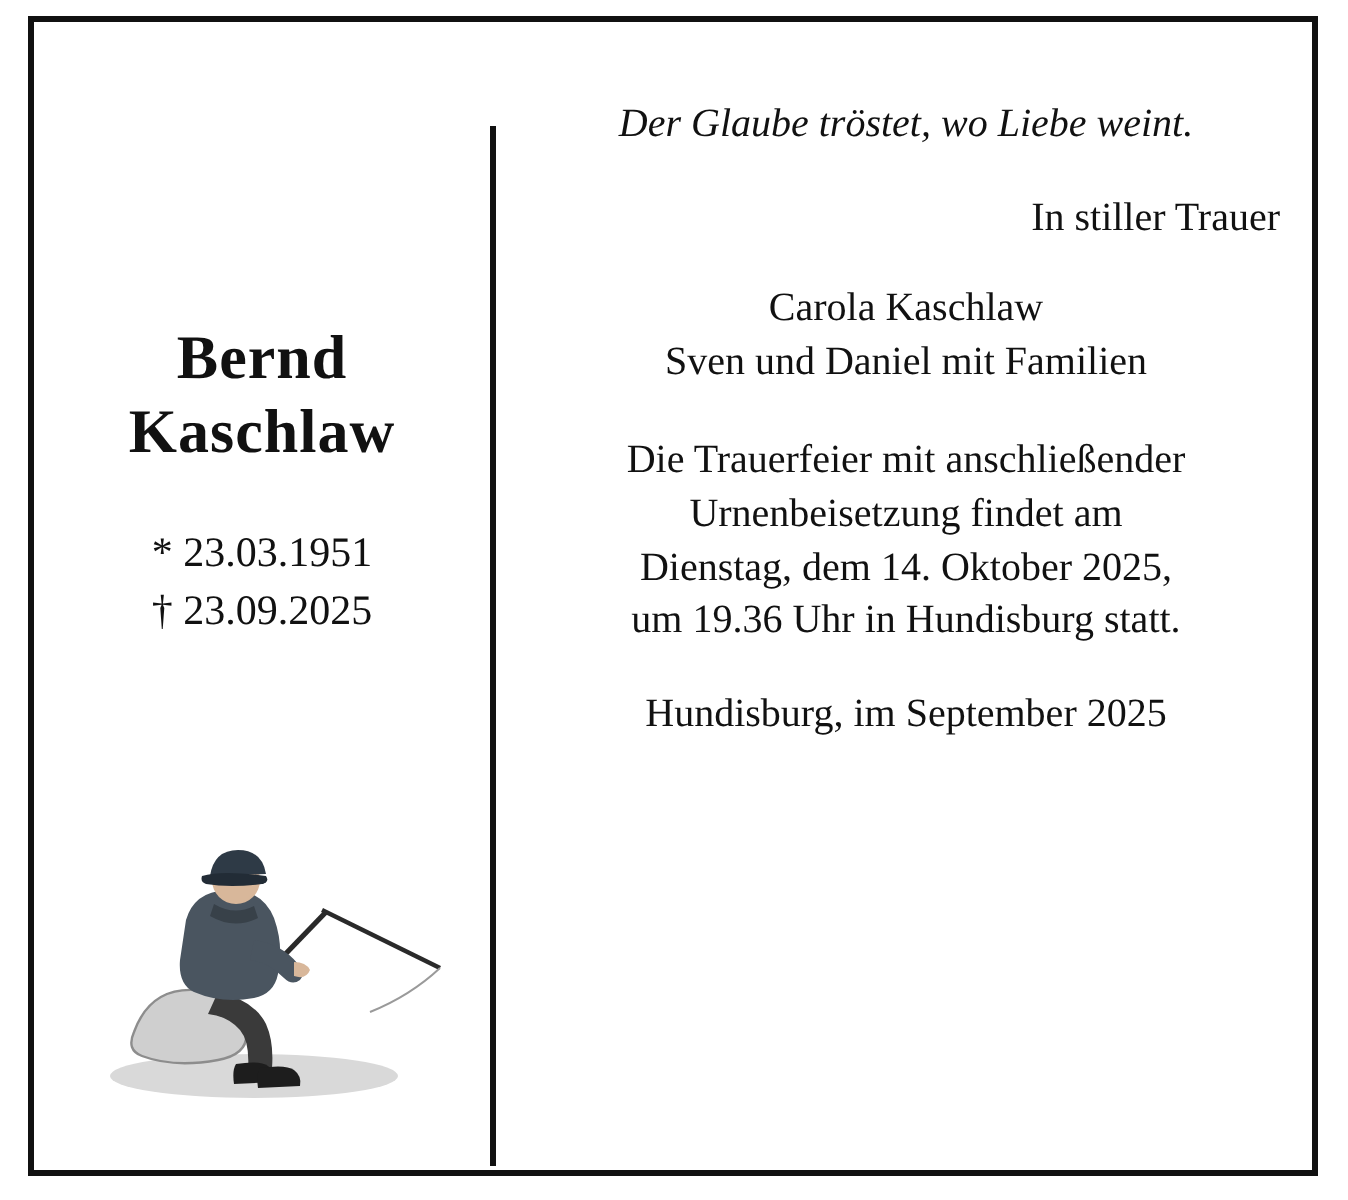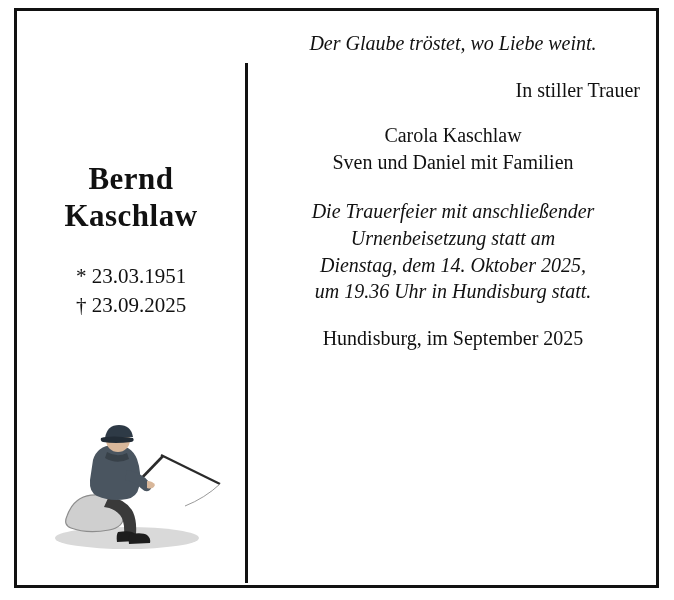--- a/index.html
+++ b/index.html
@@ -38,21 +38,21 @@
     width: 3px;
     background: #111111;
     margin-top: 52px;
     margin-bottom: 8px;
     flex: 0 0 3px;
     height: 520px;
   }
   .right-col {
     flex: 1 1 auto;
     position: relative;
-    padding: 7px 16px 10px 18px;
+    padding: 26px 16px 10px 18px;
     box-sizing: border-box;
     text-align: center;
   }
 
   
   .name-block {
     margin-top: 150px;
     text-align: center;
     width: 100%;
   }
@@ -103,21 +103,20 @@
     font-weight: normal;
     font-size: 20px;
     line-height: 1.35;
     margin-bottom: 22px;
   }
   .family .ln { display: block; }
   .ceremony {
     font-size: 20px;
     line-height: 1.34;
     margin-bottom: 22px;
-    font-style: italic;
   }
   .ceremony .ln { display: block; }
   .place {
     font-size: 20px;
     margin-top: 4px;
   }
 </style>
 </head>
 <body>
 
@@ -176,21 +175,21 @@
 
     <div class="stiller">In stiller Trauer</div>
 
     <div class="family">
       <span class="ln">Carola Kaschlaw</span>
       <span class="ln">Sven und Daniel mit Familien</span>
     </div>
 
     <div class="ceremony">
       <span class="ln">Die Trauerfeier mit anschließender</span>
-      <span class="ln">Urnenbeisetzung statt am</span>
+      <span class="ln">Urnenbeisetzung findet am</span>
       <span class="ln">Dienstag, dem 14. Oktober 2025,</span>
       <span class="ln">um 19.36 Uhr in Hundisburg statt.</span>
     </div>
 
     <div class="place">Hundisburg, im September 2025</div>
 
   </div>
 
 </div>
 

